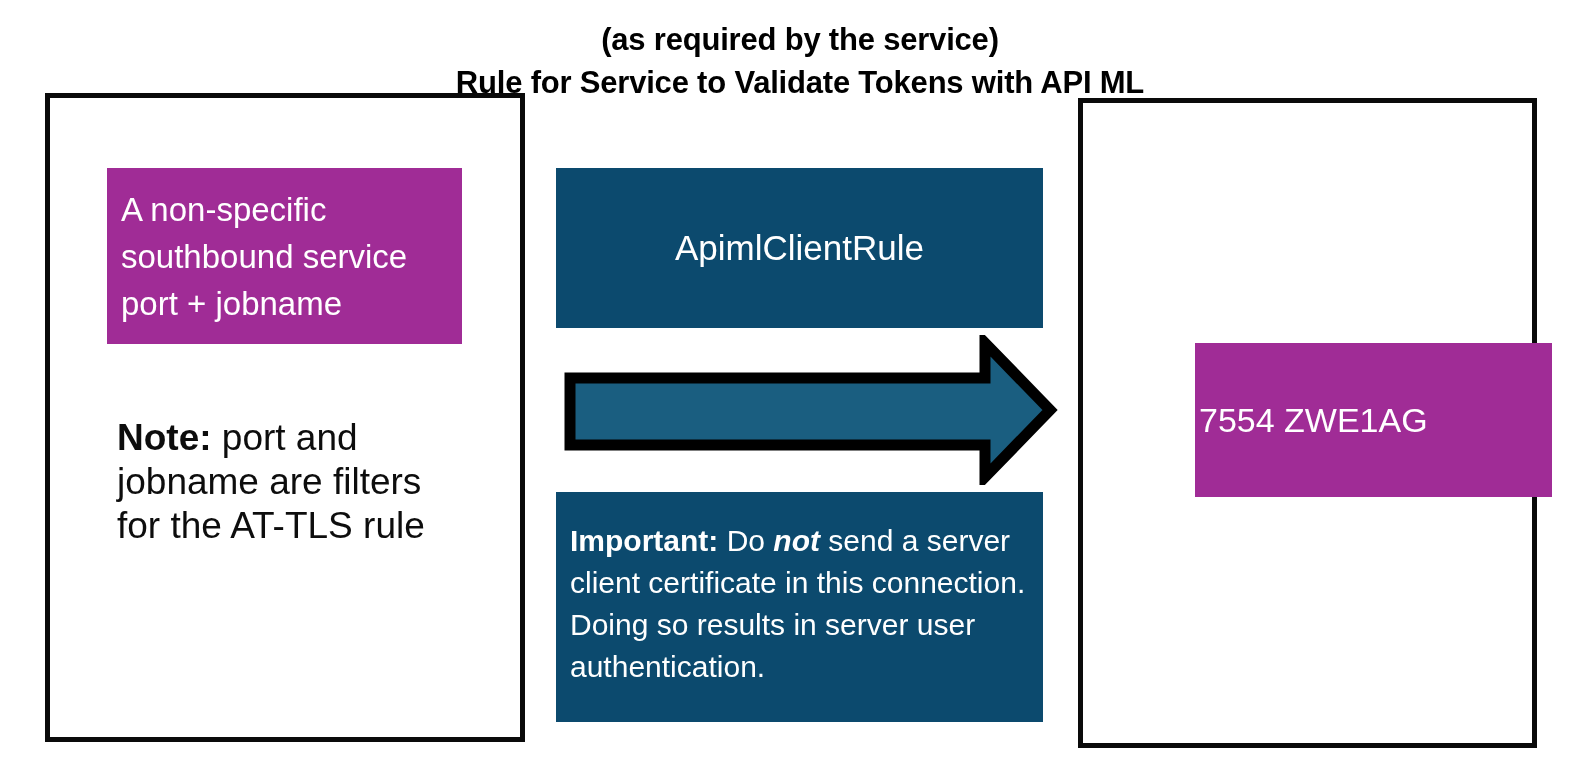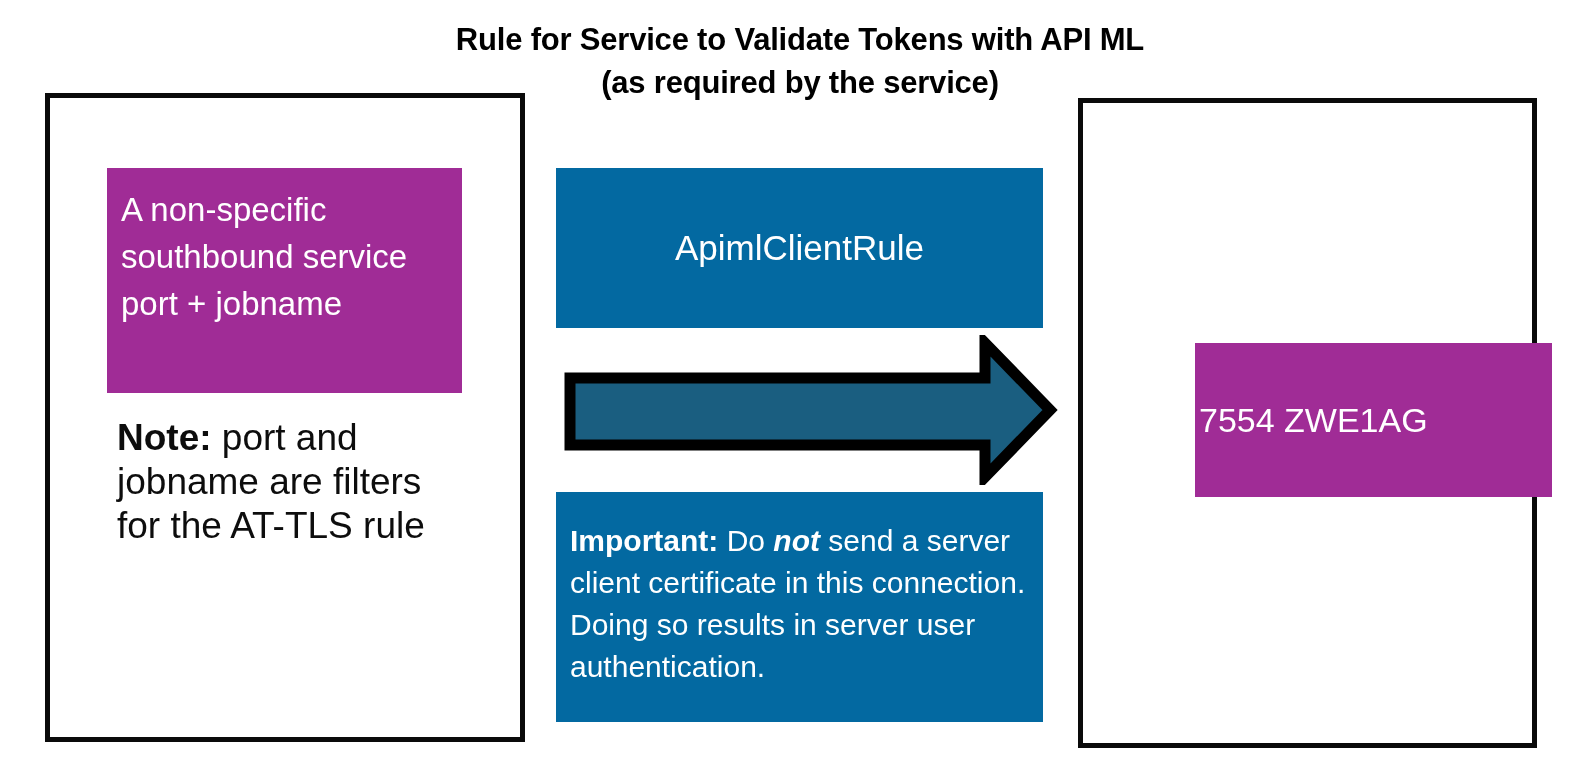--- a/index.html
+++ b/index.html
@@ -44,30 +44,30 @@
 
   
   .box {
     position: absolute;
     box-sizing: border-box;
     display: flex;
     flex-direction: column;
     justify-content: center;
   }
   .magenta { background: #A02C96; }
-  .teal    { background: #0369a1; }
+  .teal    { background: #0c4a6e; }
 
   .box-text {
     color: #ffffff;
     font-size: 32px;
     line-height: 44px;
   }
 
   #left-magenta-box {
-    left: 107px; top: 168px; width: 355px; height: 225px;
+    left: 107px; top: 168px; width: 355px; height: 176px;
     padding: 0 0 0 14px;
     justify-content: flex-start;
     padding-top: 18px;
     align-items: center;
   }
   #left-magenta-box .box-text { font-size: 33px; line-height: 47px; }
 
   #left-note {
     position: absolute;
     left: 117px; top: 416px; width: 350px;
@@ -107,22 +107,22 @@
     width: 500px;
     height: 150px;
   }
 </style>
 </head>
 <body>
 
 <div id="canvas">
 
   <div class="title-block">
+    <div class="title-line">(as required by the service)</div>
     <div class="title-line">Rule for Service to Validate Tokens with API ML</div>
-    <div class="title-line">(as required by the service)</div>
   </div>
 
   <div class="panel" id="left-panel"></div>
 
   <div class="box magenta" id="left-magenta-box">
     <div class="box-text">A non-specific southbound service port + jobname</div>
   </div>
 
   <div id="left-note">
     <b>Note:</b><span> port and jobname are filters for the AT-TLS rule</span>

